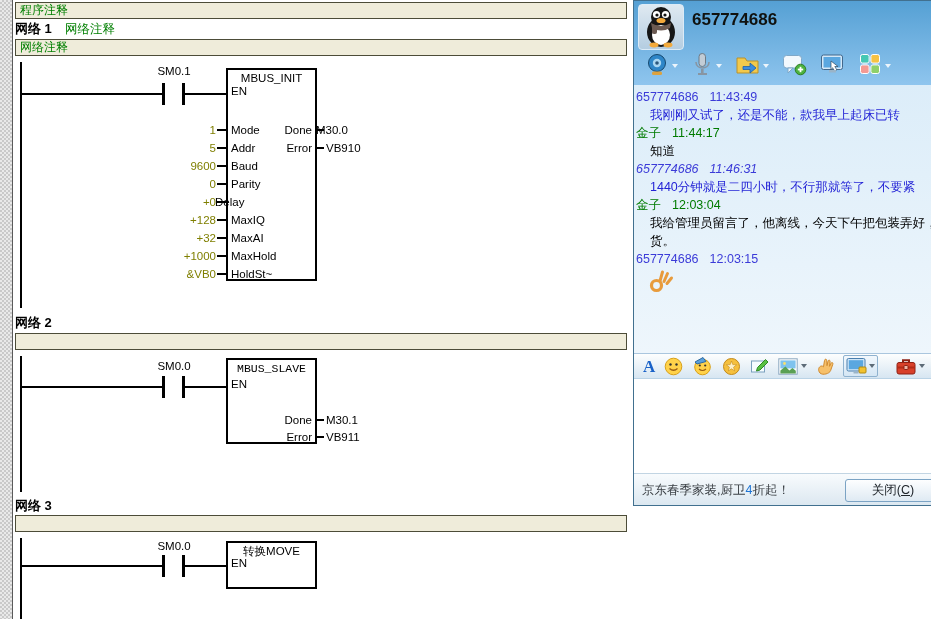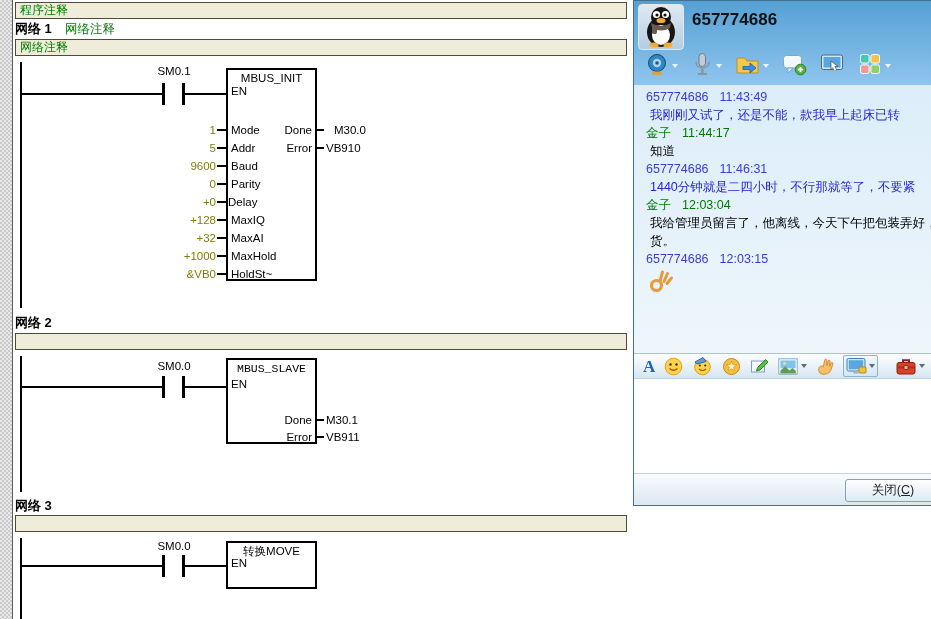--- a/index.html
+++ b/index.html
@@ -39,21 +39,21 @@
             align-items:center;gap:13px;padding-left:11px;box-sizing:border-box;}
   .tool{display:flex;align-items:center;gap:3px;}
   .dd{width:0;height:0;border-left:3.5px solid transparent;border-right:3.5px solid transparent;
       border-top:4px solid #ecf5fc;}
   .dd2{width:0;height:0;border-left:3.5px solid transparent;border-right:3.5px solid transparent;
        border-top:4px solid #5d6b77;}
   #qq-chat{position:absolute;left:0;top:84px;width:100%;height:268px;
            background:linear-gradient(#dcedf9,#eef6fc);font-size:12.5px;overflow:hidden;padding-top:3px;box-sizing:border-box;}
   #more-row{height:19px;display:flex;align-items:center;justify-content:center;gap:4px;
             color:#0a6cc4;}
-  .msg-name{height:18px;line-height:18px;padding-left:12px;white-space:nowrap;}
+  .msg-name{height:18px;line-height:18px;padding-left:2px;white-space:nowrap;}
   .msg-name .t{margin-left:11px;}
   .msg-text{height:18px;line-height:18px;padding-left:16px;white-space:nowrap;}
   .hist-div{height:19px;display:flex;align-items:center;justify-content:center;gap:8px;color:#85898d;}
   .hist-div i{display:block;width:82px;height:0;border-top:1px solid #aeb3b8;}
   .emoji-row{height:28px;padding-left:14px;display:flex;align-items:center;}
   #qq-itools{position:absolute;left:0;top:352px;width:100%;height:26px;box-sizing:border-box;
              background:linear-gradient(#fdfefe,#d7e6f2);border-top:1px solid #aac6de;
              border-bottom:1px solid #bad3e6;display:flex;align-items:center;gap:9px;padding-left:9px;}
   .vdiv{width:1px;height:16px;background:#b6ccdd;}
   .boxed{display:flex;align-items:center;gap:2px;border:1px solid #8fb2cf;border-radius:2px;
@@ -96,36 +96,36 @@
     <div class="lwire" style="left: 217px; top: 147px; width: 9px; height: 2px;"></div>
     <div class="op-label" style="left: 231px; top: 142px;">Addr</div>
     <div class="op-label val rt" style="left: 130px; top: 160px; width: 86px; text-align: right;">9600</div>
     <div class="lwire" style="left: 217px; top: 165px; width: 9px; height: 2px;"></div>
     <div class="op-label" style="left: 231px; top: 160px;">Baud</div>
     <div class="op-label val rt" style="left: 130px; top: 178px; width: 86px;">0</div>
     <div class="lwire" style="left: 217px; top: 183px; width: 9px; height: 2px;"></div>
     <div class="op-label" style="left: 231px; top: 178px;">Parity</div>
     <div class="op-label val rt" style="left: 130px; top: 196px; width: 86px;">+0</div>
     <div class="lwire" style="left: 217px; top: 201px; width: 9px; height: 2px;"></div>
-    <div class="op-label" style="left: 228px; top: 196px;">Delay</div>
+    <div class="op-label" style="left: 215px; top: 196px;">Delay</div>
     <div class="op-label val rt" style="left: 130px; top: 214px; width: 86px;">+128</div>
     <div class="lwire" style="left: 217px; top: 219px; width: 9px; height: 2px;"></div>
     <div class="op-label" style="left: 231px; top: 214px;">MaxIQ</div>
     <div class="op-label val rt" style="left: 130px; top: 232px; width: 86px;">+32</div>
     <div class="lwire" style="left: 217px; top: 237px; width: 9px; height: 2px;"></div>
     <div class="op-label" style="left: 231px; top: 232px;">MaxAI</div>
     <div class="op-label val rt" style="left: 130px; top: 250px; width: 86px;">+1000</div>
     <div class="lwire" style="left: 217px; top: 255px; width: 9px; height: 2px;"></div>
     <div class="op-label" style="left: 231px; top: 250px;">MaxHold</div>
     <div class="op-label val rt" style="left: 130px; top: 268px; width: 86px;">&amp;VB0</div>
     <div class="lwire" style="left: 217px; top: 273px; width: 9px; height: 2px;"></div>
     <div class="op-label" style="left: 231px; top: 268px;">HoldSt~</div>
     <div class="op-label rt" style="left: 230px; top: 124px; width: 82px;">Done</div>
     <div class="lwire" style="left: 315px; top: 129px; width: 9px; height: 2px;"></div>
-    <div class="op-label" style="left: 334px; top: 124px;">M30.0</div>
+    <div class="op-label" style="left: 316px; top: 124px;">M30.0</div>
     <div class="op-label rt" style="left: 230px; top: 142px; width: 82px;">Error</div>
     <div class="lwire" style="left: 315px; top: 147px; width: 9px; height: 2px;"></div>
     <div class="op-label" style="left: 326px; top: 142px;">VB910</div>
     <div class="net-label" style="top: 314px;">网络 2</div>
     <div class="cmt-bar" style="top: 333px;"></div>
     <div class="lwire" style="left: 20px; top: 356px; width: 2px; height: 136px;"></div>
     <div class="lwire" style="left: 21px; top: 386px; width: 141px; height: 2px;"></div>
     <div class="lwire" style="left: 185px; top: 386px; width: 41px; height: 2px;"></div>
     <div class="lwire" style="left: 162px; top: 376px; width: 3px; height: 22px;"></div>
     <div class="lwire" style="left: 182px; top: 376px; width: 3px; height: 22px;"></div>
@@ -225,21 +225,21 @@
         </div>
       </div>
   </div>
 
   <div id="qq-chat">
     <div id="chat-messages">
         <div class="msg-name" style="color: rgb(59, 59, 216);"><span>657774686</span><span class="t">11:43:49</span></div>
         <div class="msg-text" style="color: rgb(36, 36, 214);">我刚刚又试了，还是不能，款我早上起床已转</div>
         <div class="msg-name" style="color: rgb(0, 123, 0);"><span>金子</span><span class="t">11:44:17</span></div>
         <div class="msg-text" style="color: rgb(0, 0, 0);">知道</div>
-        <div class="msg-name" style="color: rgb(59, 59, 216);"><span>657774686</span><span class="t">11:46:31</span></div>
+        <div class="msg-name" style="color: rgb(59, 59, 216); font-style: italic;"><span>657774686</span><span class="t">11:46:31</span></div>
         <div class="msg-text" style="color: rgb(36, 36, 214);">1440分钟就是二四小时，不行那就等了，不要紧</div>
         <div class="msg-name" style="color: rgb(0, 123, 0);"><span>金子</span><span class="t">12:03:04</span></div>
         <div class="msg-text" style="color: rgb(0, 0, 0);">我给管理员留言了，他离线，今天下午把包装弄好，发</div>
         <div class="msg-text" style="color: rgb(0, 0, 0);">货。</div>
         <div class="msg-name" style="color: rgb(59, 59, 216);"><span>657774686</span><span class="t">12:03:15</span></div>
         <div class="emoji-row">
           <span><svg width="27" height="26">
               <circle cx="8.5" cy="17.5" r="5" fill="none" stroke="#e89b3c" stroke-width="3.2"></circle>
               <path d="M12 13 l2.5 -9 M16 13.5 l3.5 -8 M19 15.5 l4.5 -5.5" stroke="#e89b3c" stroke-width="3" fill="none" stroke-linecap="round"></path>
             </svg></span>
@@ -329,19 +329,22 @@
             <rect x="8" y="7.5" width="4" height="4" rx="0.8" fill="#f0b4a6" stroke="#8e2114"></rect>
           </svg>
         </span>
         <span class="dd2"></span>
       </div>
       <div class="vdiv"></div>
     </div>
   <div id="qq-input"></div>
 
   <div id="qq-ad">
+    <span>
+      <span>京东春季家装,厨卫</span><span id="ad-hl">4</span><span>折起！</span>
+    </span>
     <div id="close-btn">
       <span>关闭(</span>
         <span class="u">C</span>
         <span>)</span>
     </div>
   </div>
 </div>
 
 </body></html>

